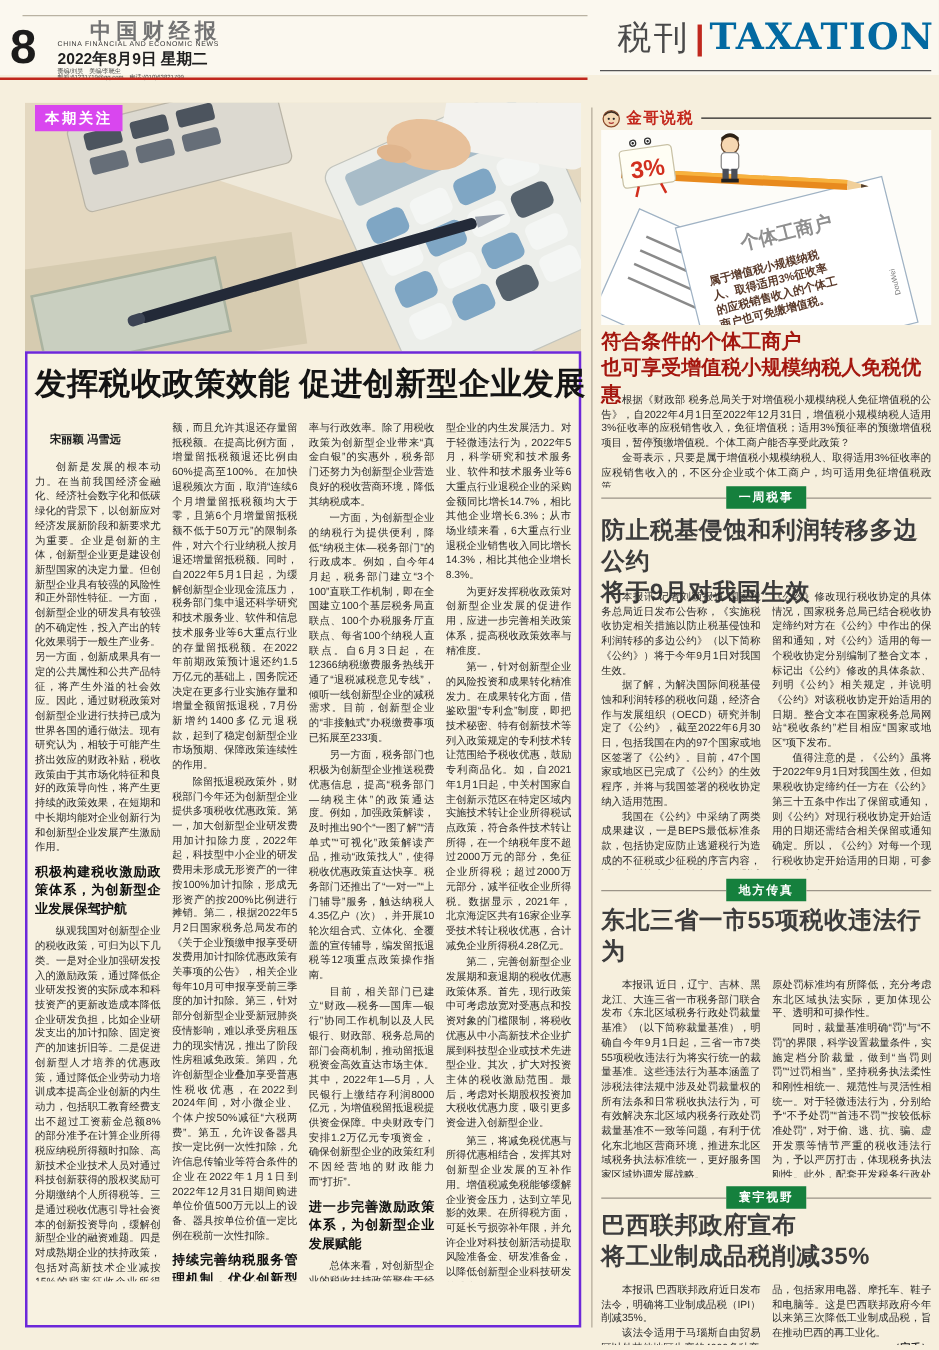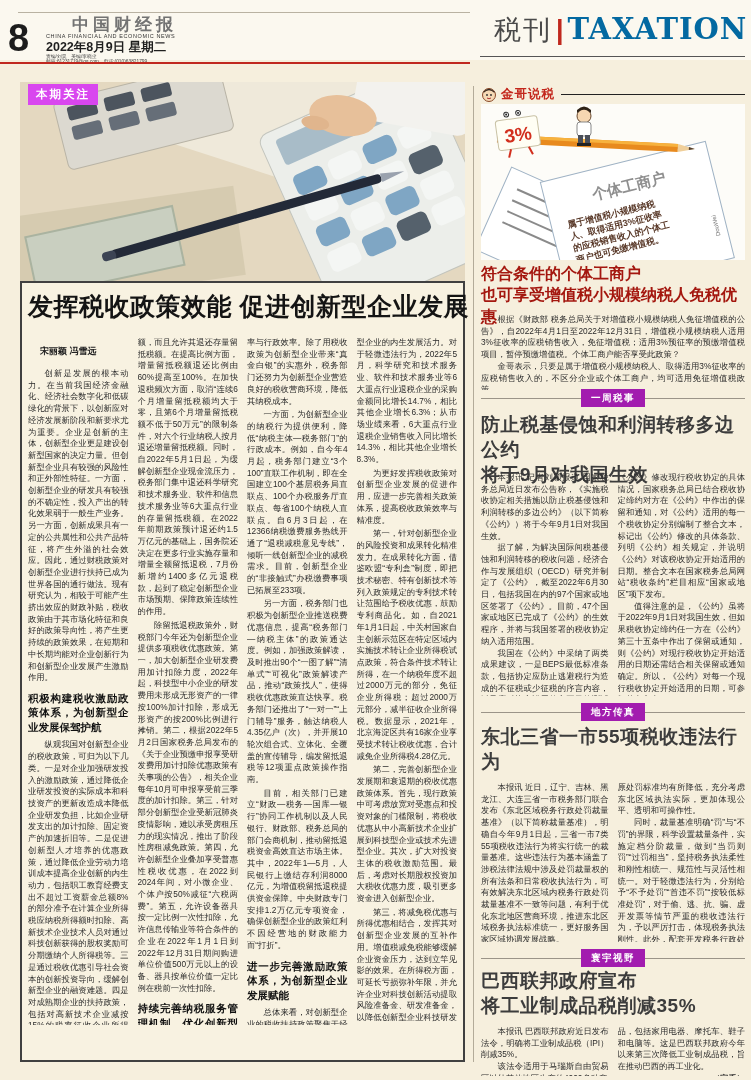--- a/index.html
+++ b/index.html
@@ -23,21 +23,21 @@
   .sec-cn{font-size:27px;color:#4a4a4a;letter-spacing:2px;}
   .sec-sep{font-size:27px;color:#c0281e;font-weight:bold;padding:0 4px;}
   .sec-en{font-size:29px;color:#0369a1;font-weight:bold;font-family:"DejaVu Serif",serif;letter-spacing:1px;margin-top:44px;}
   .sec-rule{position:absolute;left:480px;top:56px;width:265px;border-top:1.5px solid #555;}
   
   .focus-label{position:absolute;left:28px;top:84px;background:#d946ef;color:#fff;
     font-size:11.5px;font-weight:bold;padding:3px 8px;letter-spacing:2px;z-index:5;}
   .photo{position:absolute;left:20px;top:82px;width:445px;height:199px;overflow:hidden;}
   
   .red-box{position:absolute;left:20px;top:281px;width:445px;height:781px;
-    border:2px solid #404040;box-sizing:border-box;background:rgba(250,244,228,.6);padding:0 6px;}
+    border:2px solid #6d28d9;box-sizing:border-box;background:rgba(250,244,228,.6);padding:0 6px;}
   .art-headline{margin-top:7px;text-align:center;font-size:25px;font-weight:bold;color:#141414;
     letter-spacing:.5px;white-space:nowrap;}
   .cols{display:flex;gap:9px;margin-top:14px;height:688px;overflow:hidden;}
   .col{flex:1;overflow:hidden;}
   .byline{font-size:9px;font-weight:bold;margin:8px 0 10px 12px;color:#222;}
   .col p{margin:0 0 2px 0;font-size:8.3px;line-height:11.7px;text-align:justify;text-indent:2em;color:#2b2b2b;}
   .col p.cont{text-indent:0;}
   .colsub{font-weight:bold;font-size:10.5px;line-height:14.5px;color:#111;margin:7px 0 5px 0;text-align:justify;}
   
   .vdivider{position:absolute;left:473px;top:86px;height:976px;border-left:1px solid #b3ab99;}
@@ -48,21 +48,21 @@
   .cartoon{position:absolute;left:0;top:18px;width:264px;height:156px;background:#fdfcf8;overflow:hidden;}
   .a2-headline{position:absolute;left:0;top:178px;width:264px;color:#a4170f;font-weight:bold;}
   .a2-h1{font-size:16px;line-height:20px;}
   .a2-h2{font-size:16px;line-height:22px;}
   .rbody p{margin:0;font-size:8.3px;line-height:11.7px;text-align:justify;text-indent:2em;color:#2b2b2b;}
   .rbody p.cont{text-indent:0;}
   .rbody .credit{text-align:right;text-indent:0;font-weight:bold;}
   .a2-body{position:absolute;left:0;top:228px;width:264px;height:76px;overflow:hidden;}
   .rule-badge{position:absolute;left:0;width:264px;display:flex;align-items:center;}
   .rule-badge .rule{flex:1;border-top:1px solid #9b9488;}
-  .badge{background:#a21caf;color:#fff;font-size:9.5px;font-weight:bold;padding:2.5px 10px;letter-spacing:1.5px;}
+  .badge{background:#15803d;color:#fff;font-size:9.5px;font-weight:bold;padding:2.5px 10px;letter-spacing:1.5px;}
   .news-headline{position:absolute;left:0;width:264px;font-size:19px;font-weight:bold;color:#3c3c3c;line-height:25px;letter-spacing:.5px;}
   .twocol{position:absolute;left:0;width:264px;display:flex;gap:9px;overflow:hidden;}
   .twocol .tc{flex:1;overflow:hidden;}
 </style>
 </head>
 <body>
 
 <div class="masthead">
   <div class="top-hairline"></div>
   <div class="page-num">8</div>

